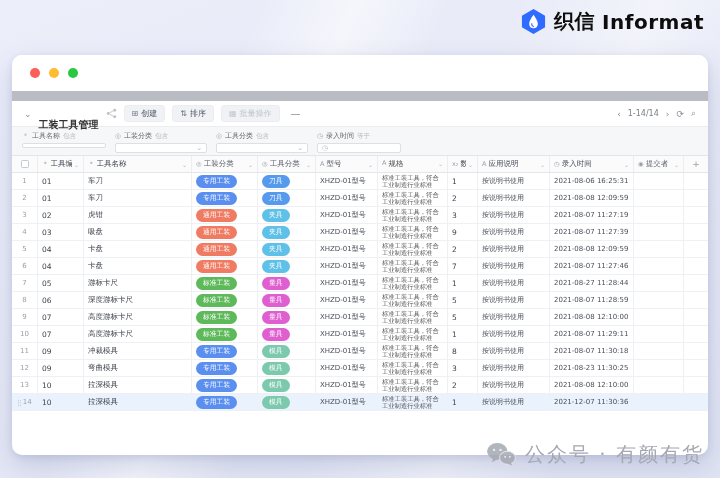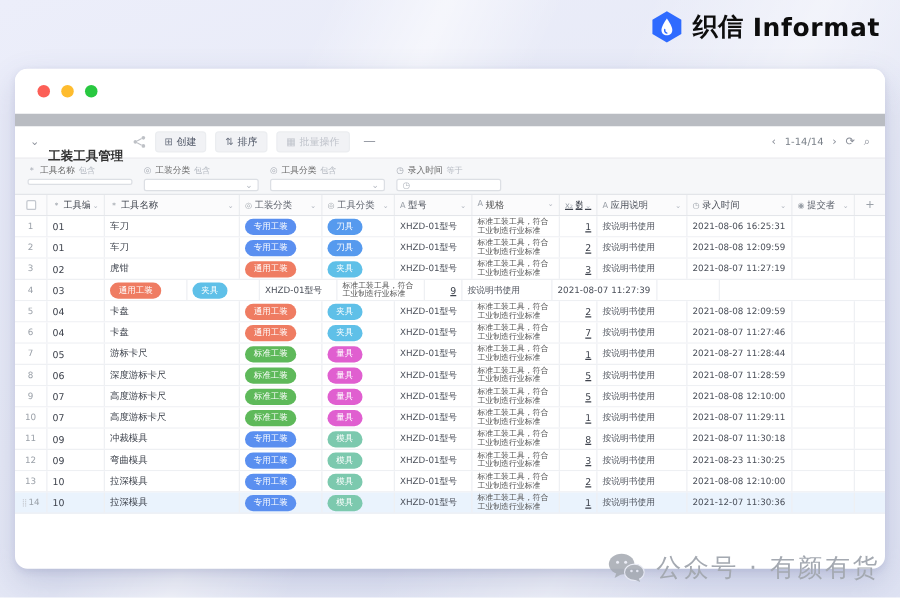--- a/index.html
+++ b/index.html
@@ -59,21 +59,21 @@
   .checkbox { width:8px; height:8px; border:1px solid #c4c8cf; border-radius:1.5px; background:#fff; }
   .row { display:flex; height:17px; border-bottom:1px solid #eef0f3; align-items:center; background:#fff; }
   .row.hl { background:#eaf3fd; }
   .cell { display:flex; align-items:center; padding:0 4px; border-right:1px solid #eef0f3; height:100%; overflow:hidden; }
   .c-num  { width:26px; justify-content:center; color:#9aa0a8; font-size:7px; gap:2px; }
   .c-code { width:46px; font-size:7.5px; color:#3d424c; }
   .c-name { width:108px; font-size:7.5px; color:#3d424c; }
   .c-cat1 { width:66px; } .c-cat2 { width:58px; }
   .c-model{ width:62px; font-size:7px; color:#4a4f59; }
   .c-spec { width:70px; font-size:6.3px; line-height:7.4px; color:#555; align-items:center; }
-  .c-qty  { width:30px; justify-content:flex-end; font-size:7.5px; color:#3d424c;text-decoration:underline; }
+  .c-qty  { width:30px; font-size:7.5px; color:#3d424c; }
   .c-app  { width:72px; font-size:7px; color:#4a4f59; }
   .c-time { width:84px; font-size:7px; color:#4a4f59; white-space:nowrap; }
   .c-sub  { width:50px; }
   .c-add  { flex:1; border-right:none; justify-content:center; color:#9aa0a8; font-size:9px; }
   .tag { border-radius:7px; color:#fff; font-size:6.8px; padding:1.5px 7px; white-space:nowrap; }
   .drag { color:#c3c7cd; font-size:6px; letter-spacing:-1px; }
   
   .watermark { position:absolute; right:16px; bottom:10px; display:flex; align-items:center; gap:9px;
                color:#a4a9b1; font-size:20px; letter-spacing:2px; }
   .wm-icon { width:30px; height:26px; opacity:.85; }
@@ -284,20 +284,21 @@
     <div class="cell c-qty">3</div>
     <div class="cell c-app">按说明书使用</div>
     <div class="cell c-time">2021-08-07 11:27:19</div>
     <div class="cell c-sub"></div>
     <div class="cell c-add"></div>
   </div>
 
   <div class="row">
     <div class="cell c-num">4</div>
     <div class="cell c-code">03</div>
+    <div class="cell c-name">吸盘</div>
     <div class="cell c-cat1">
             <span class="tag" style="background: rgb(239, 124, 98);">通用工装</span>
           </div>
     <div class="cell c-cat2">
             <span class="tag" style="background: rgb(95, 192, 232);">夹具</span>
           </div>
     <div class="cell c-model">XHZD-01型号</div>
     <div class="cell c-spec">标准工装工具，符合工业制造行业标准</div>
     <div class="cell c-qty">9</div>
     <div class="cell c-app">按说明书使用</div>

